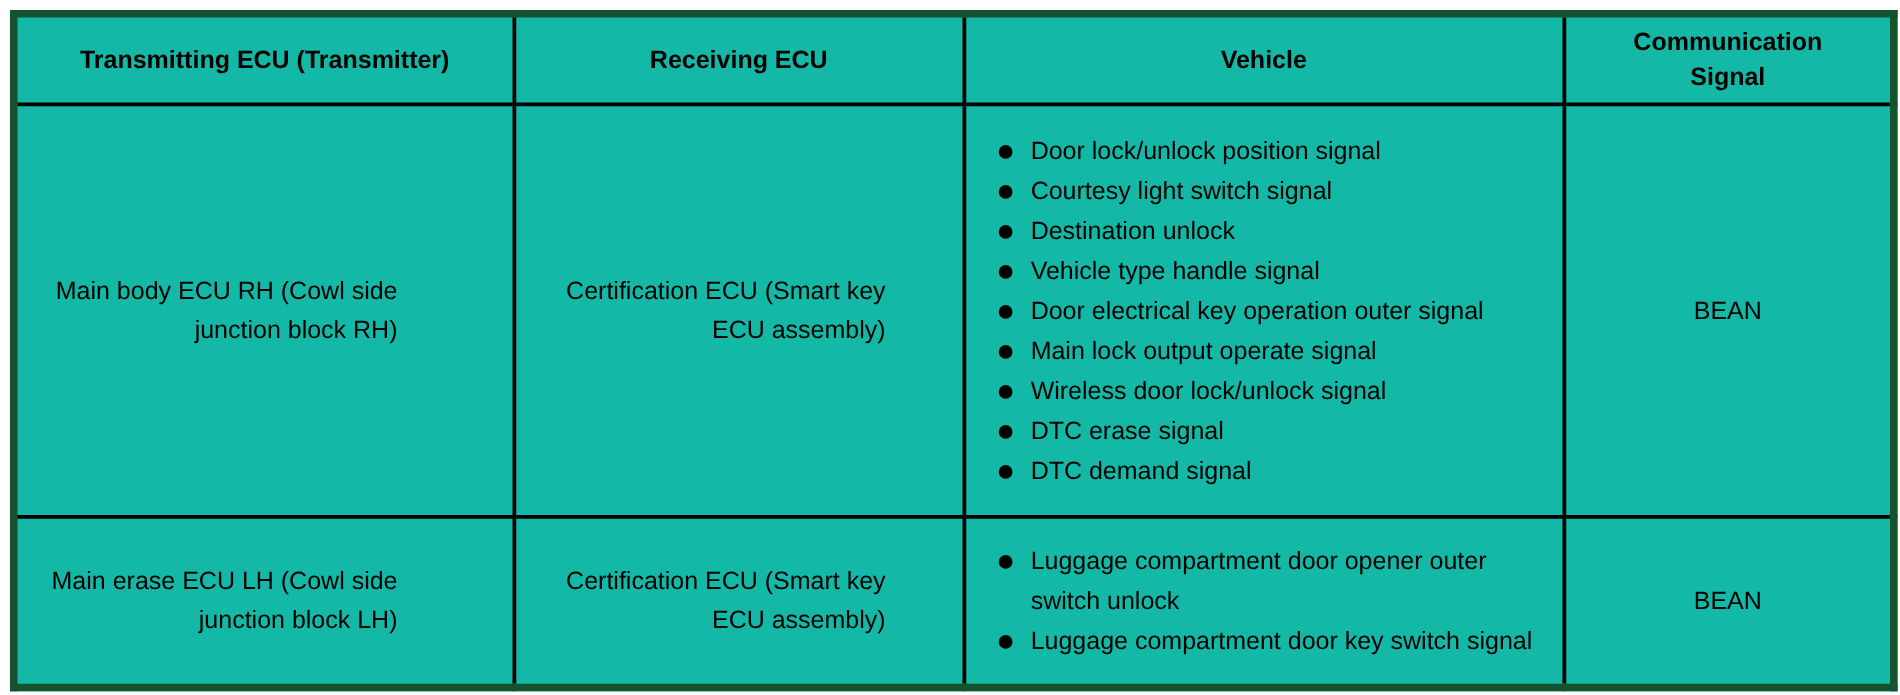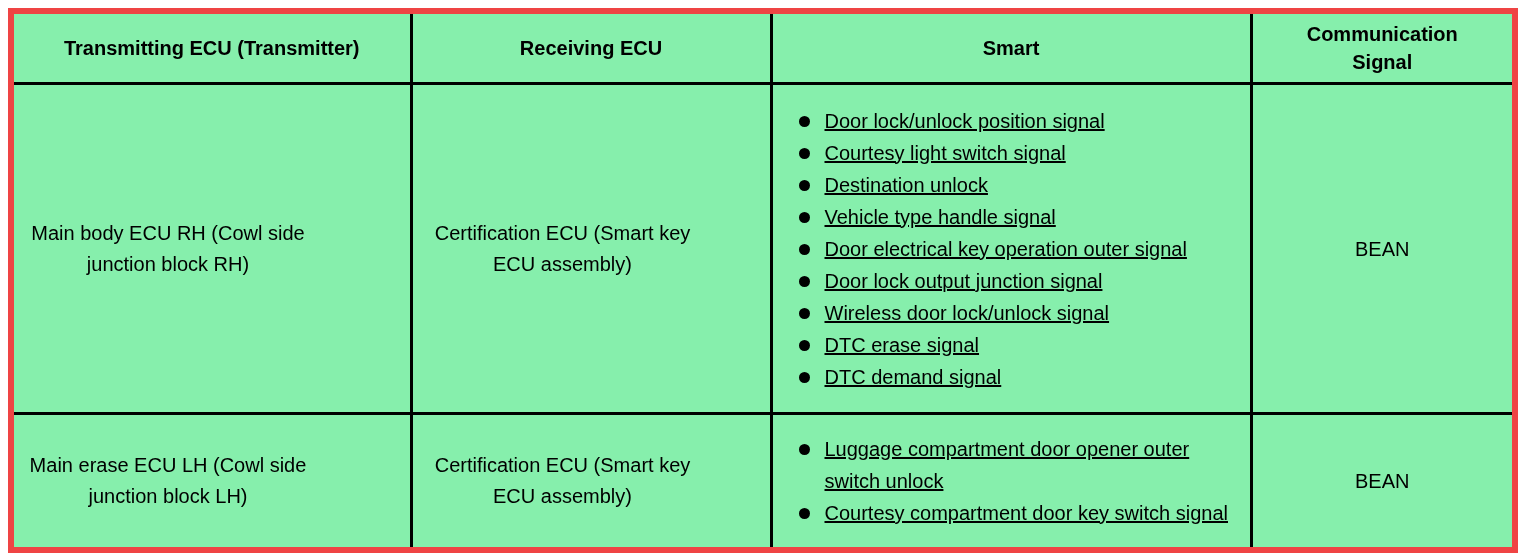--- a/index.html
+++ b/index.html
@@ -13,22 +13,22 @@
     width: 1520px;
     height: 556px;
     box-sizing: border-box;
     padding: 8px;
     background: #ffffff;
   }
   table.ecu-table {
     border-collapse: collapse;
     table-layout: fixed;
     width: 1504px;
-    border: 6px solid #ef4444;
-    background: #86efac;
+    border: 6px solid #14532d;
+    background: #14b8a6;
   }
   table.ecu-table th,
   table.ecu-table td {
     border: 3px solid #000000;
     font-size: 20px;
     vertical-align: middle;
     box-sizing: border-box;
     overflow: hidden;
   }
   th.hdr {
@@ -38,21 +38,21 @@
     padding: 6px 4px;
     height: 62px;
   }
   th.hdr .hdr-narrow {
     display: inline-block;
     max-width: 180px;
   }
   td.txt-cell {
     padding: 4px 4px;
     line-height: 31px;
-    text-align: center;
+    text-align: right;
   }
   td.txt-cell .cell-text {
     display: block;
   }
   td.txt-cell .cell-text.w1 { max-width: 300px; }
   td.txt-cell .cell-text.w2 { max-width: 292px; }
   td.signal-cell {
     padding: 5px 0;
     vertical-align: middle;
   }
@@ -60,21 +60,20 @@
     list-style: none;
     margin: 0;
     padding: 0;
   }
   ul.signals li {
     position: relative;
     padding-left: 52px;
     padding-right: 16px;
     line-height: 32px;
     text-align: left;
-    text-decoration: underline;
   }
   ul.signals li .bullet {
     position: absolute;
     left: 26px;
     top: 11px;
     width: 11px;
     height: 11px;
     border-radius: 50%;
     background: #000000;
   }
@@ -99,21 +98,21 @@
     </colgroup>
     <thead>
       <tr>
         <th class="hdr">
           <span>Transmitting ECU (Transmitter)</span>
         </th>
         <th class="hdr">
           <span>Receiving ECU</span>
         </th>
         <th class="hdr">
-          <span>Smart</span>
+          <span>Vehicle</span>
         </th>
         <th class="hdr">
           <span class="hdr-narrow">Communication Signal</span>
         </th>
       </tr>
     </thead>
     <tbody>
       <tr class="data-row-1">
         <td class="txt-cell">
           <span class="cell-text w1">Main body ECU RH (Cowl side junction block RH)</span>
@@ -121,41 +120,41 @@
         <td class="txt-cell">
           <span class="cell-text w2">Certification ECU (Smart key ECU assembly)</span>
         </td>
         <td class="signal-cell">
           <ul class="signals">
               <li><span class="bullet"></span><span>Door lock/unlock position signal</span></li>
               <li><span class="bullet"></span><span>Courtesy light switch signal</span></li>
               <li><span class="bullet"></span><span>Destination unlock</span></li>
               <li><span class="bullet"></span><span>Vehicle type handle signal</span></li>
               <li><span class="bullet"></span><span>Door electrical key operation outer signal</span></li>
-              <li><span class="bullet"></span><span>Door lock output junction signal</span></li>
+              <li><span class="bullet"></span><span>Main lock output operate signal</span></li>
               <li><span class="bullet"></span><span>Wireless door lock/unlock signal</span></li>
               <li><span class="bullet"></span><span>DTC erase signal</span></li>
               <li><span class="bullet"></span><span>DTC demand signal</span></li>
             </ul>
         </td>
         <td class="method-cell">
           <span>BEAN</span>
         </td>
       </tr>
       <tr class="data-row-2">
         <td class="txt-cell">
           <span class="cell-text w1">Main erase ECU LH (Cowl side junction block LH)</span>
         </td>
         <td class="txt-cell">
           <span class="cell-text w2">Certification ECU (Smart key ECU assembly)</span>
         </td>
         <td class="signal-cell">
           <ul class="signals">
               <li><span class="bullet"></span><span>Luggage compartment door opener outer switch unlock</span></li>
-              <li><span class="bullet"></span><span>Courtesy compartment door key switch signal</span></li>
+              <li><span class="bullet"></span><span>Luggage compartment door key switch signal</span></li>
             </ul>
         </td>
         <td class="method-cell">
           <span>BEAN</span>
         </td>
       </tr>
     </tbody>
   </table>
 </div>
 

